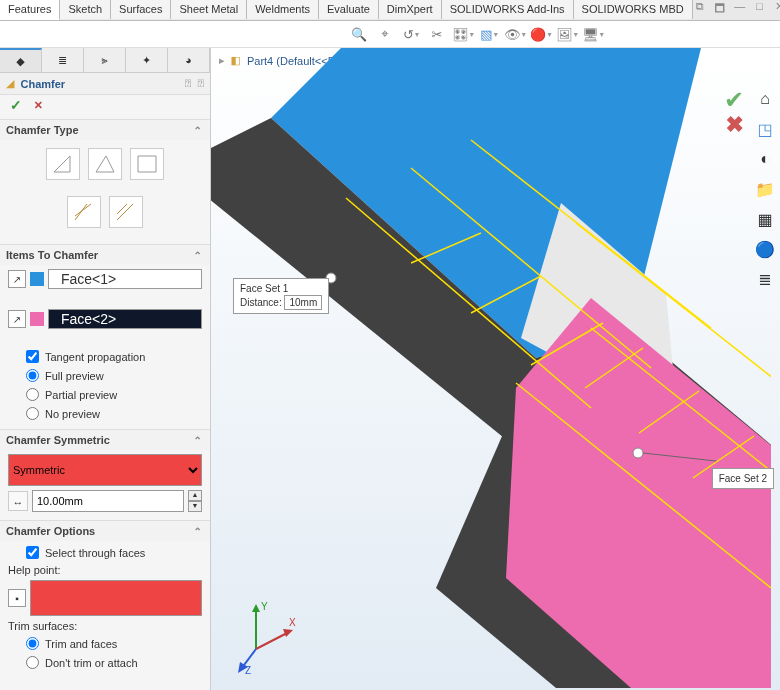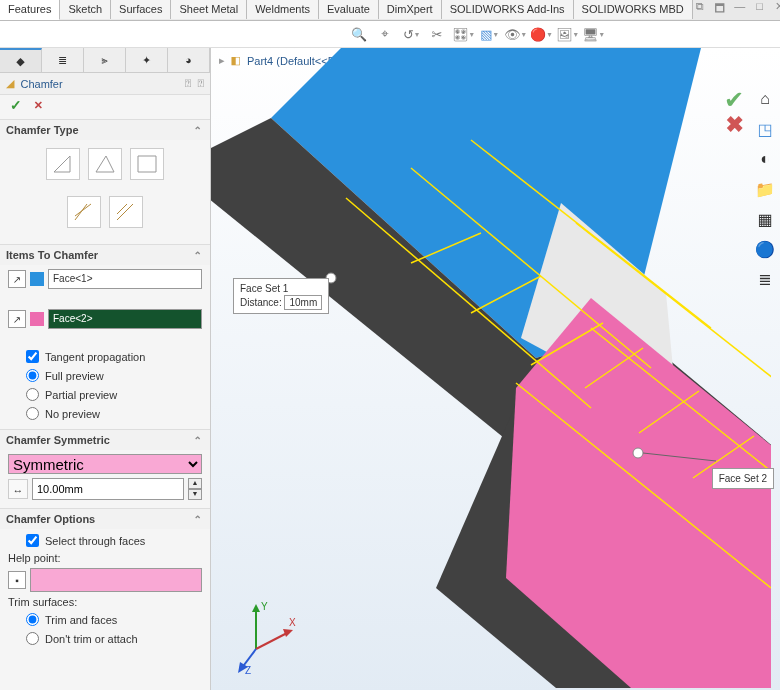--- a/index.html
+++ b/index.html
@@ -11,39 +11,39 @@
   .winbtns span{width:14px;text-align:center;cursor:pointer}
   .icobar{height:22px;display:flex;align-items:center;gap:8px;padding:2px 0 2px 350px;border-bottom:1px solid #ddd;color:#777}
   .icobar .ic{width:18px;height:18px;display:inline-flex;align-items:center;justify-content:center;font-size:13px;cursor:pointer}
   .icobar .drop::after{content:"▾";font-size:8px;margin-left:1px;color:#999}
   .main{display:flex;height:calc(100% - 44px)}
   .panel{width:210px;background:#f5f5f5;border-right:1px solid #ccc;display:flex;flex-direction:column;overflow:hidden}
   .ptabs{display:flex;height:24px;border-bottom:1px solid #ccc;background:#eee}
   .ptabs div{flex:1;display:flex;align-items:center;justify-content:center;border-right:1px solid #ccc;cursor:pointer}
   .ptabs .on{background:#e5e5e5;border-top:2px solid #3f8fd4}
   .ptitle{display:flex;align-items:center;gap:6px;padding:4px 6px;background:#f0f0f0;border-bottom:1px solid #ddd}
-  .ptitle .nm{font-weight:normal;color:#2a5a8f}
+  .ptitle .nm{font-weight:bold;color:#2a5a8f}
   .okrow{display:flex;align-items:center;gap:12px;padding:2px 6px 6px 10px;color:#3a9a3a}
   .okrow .x{color:#c04444;font-weight:bold}
   .section{border-top:1px solid #ddd}
   .sechdr{display:flex;align-items:center;justify-content:space-between;padding:4px 8px 4px 6px;background:#f2f2f2;font-weight:bold;color:#444;cursor:pointer}
   .carat{font-size:10px;color:#888}
   .secbody{padding:4px 8px 8px 8px;display:flex;flex-direction:column;gap:4px}
   .typebox{display:flex;gap:8px;justify-content:center;padding:4px 0 8px}
   .typebox .t{width:32px;height:30px;border:1px solid #ccc;background:#fff;display:flex;align-items:center;justify-content:center;cursor:pointer}
   .selrow{display:flex;align-items:center;gap:4px}
   .selrow .bx{width:16px;height:16px;border:1px solid #999;background:#fff;display:flex;align-items:center;justify-content:center;font-size:10px}
   .selrow .clr{width:14px;height:14px}
   .blue{background:#2a91dd}
   .pink{background:#ed6caf}
-  .selin{flex:1;height:18px;border:1px solid #999;background:#fff;padding-left:4px;line-height:18px;font-size:10px;overflow:hidden}
-  .selin.h{background:#14532d;color:#fff}
+  .selin{flex:1;height:18px;border:1px solid #999;background:#fff;padding-left:12px;line-height:18px;font-size:14px;overflow:hidden}
+  .selin.h{background:#0f172a;color:#fff}
   .chk{display:flex;align-items:center;gap:6px;padding:1px 0 1px 18px}
   .chk input{margin:0}
-  select,input[type=text].wide{width:100%;height:20px;border:1px solid #999;font-size:15px;background:#f9a8d4}
+  select,input[type=text].wide{width:100%;height:32px;border:1px solid #999;font-size:11px;background:#ef4444}
   .numrow{display:flex;align-items:center;gap:4px}
   .numrow .ico{width:18px;height:18px;border:1px solid #ccc;background:#f9f9f9;display:flex;align-items:center;justify-content:center;font-size:11px}
   .numrow input{flex:1;height:18px;border:1px solid #999;font-size:11px;padding-left:4px}
   .numrow .sp{width:14px;display:flex;flex-direction:column}
   .numrow .sp div{height:9px;border:1px solid #999;background:#eee;font-size:7px;text-align:center;line-height:7px;cursor:pointer}
   .viewport{flex:1;position:relative;background:linear-gradient(#fff,#e2ebf4);overflow:hidden}
   .crumb{position:absolute;top:6px;left:8px;display:flex;align-items:center;gap:6px;color:#2a5a8f;font-size:11px}
   .callout{position:absolute;background:#fff;border:1px solid #999;padding:3px 6px;font-size:10px;line-height:13px}
   .triad{position:absolute;bottom:20px;left:20px}
   .sideicons{position:absolute;right:4px;top:40px;display:flex;flex-direction:column;gap:8px;align-items:center}

